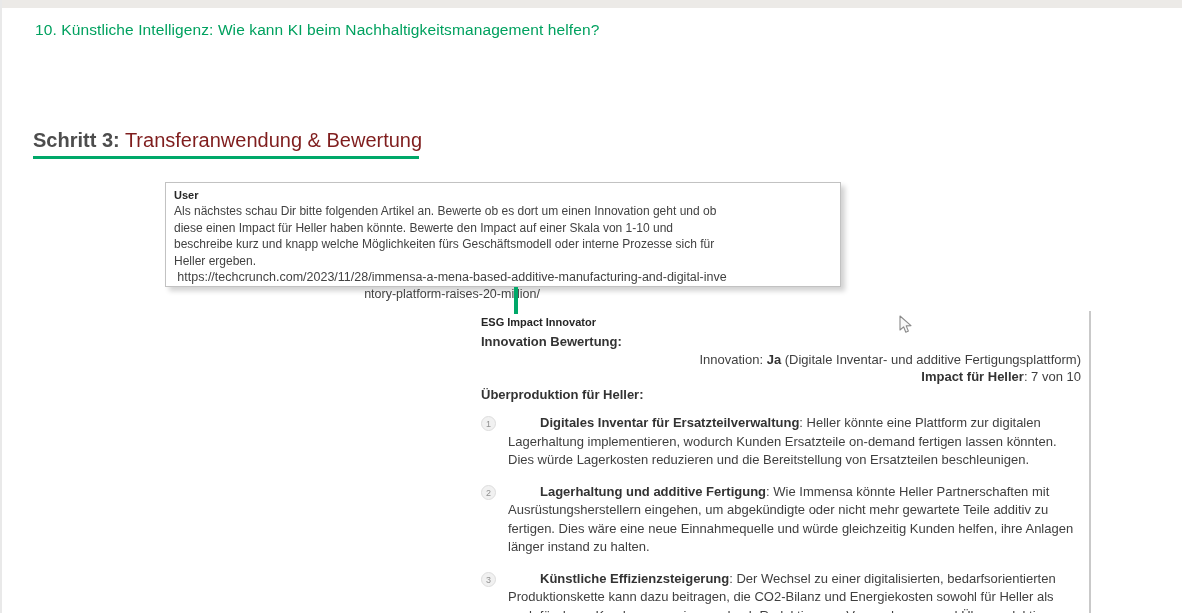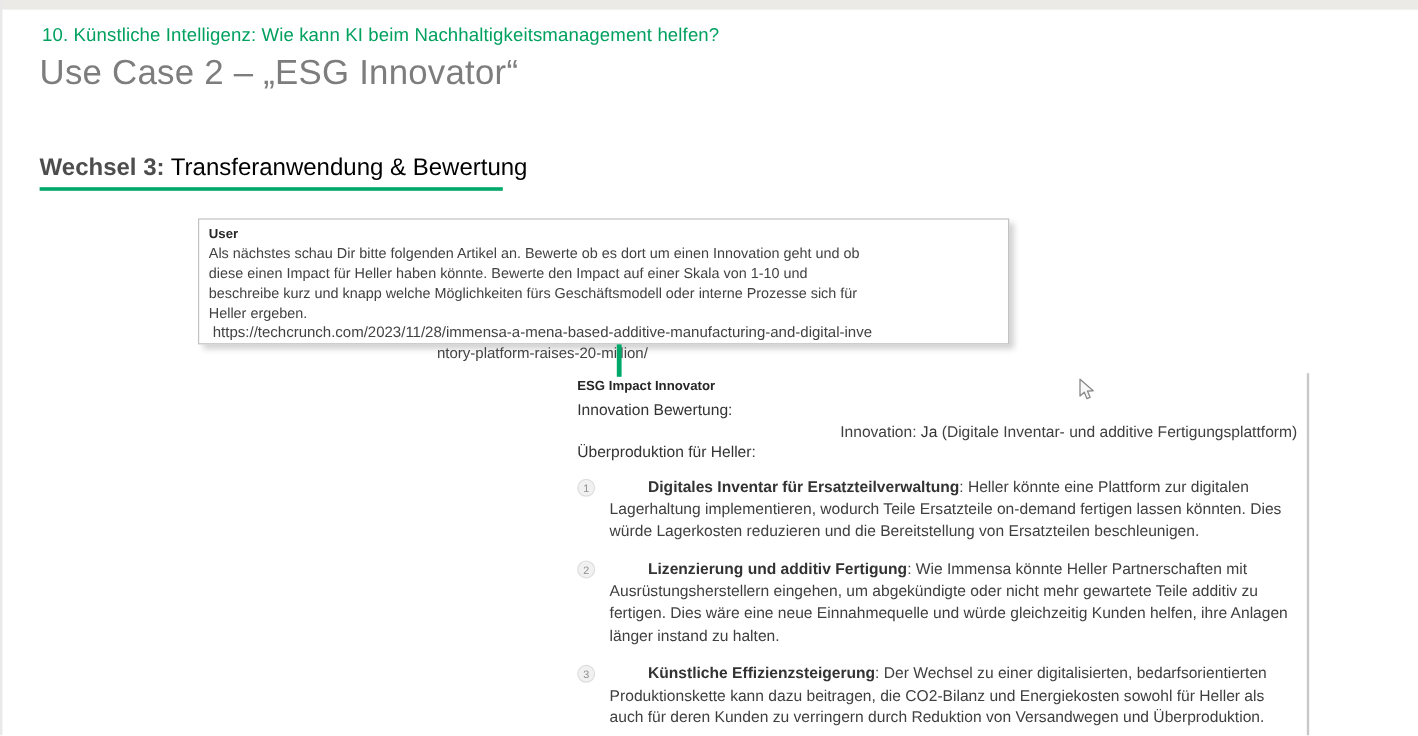--- a/index.html
+++ b/index.html
@@ -23,21 +23,21 @@
     position: absolute; left: 33px; top: 45px;
     font-size: 29px; font-weight: 400; color: #7d7d7d;
     letter-spacing: 0.2px; white-space: nowrap;
   }
 
   .step-heading {
     position: absolute; left: 33px; top: 129px;
     font-size: 20px; white-space: nowrap;
   }
   .step-heading .step-label { font-weight: 700; color: #4d4d4d; }
-  .step-heading .step-title { font-weight: 400; color: #000000; white-space: pre; }
+  .step-heading .step-title { font-weight: 400; color: #7f1d1d; white-space: pre; }
   .step-underline {
     position: absolute; left: 33px; top: 156px;
     width: 386px; height: 3px; background: #00a869;
   }
 
   .user-card {
     position: absolute; left: 165px; top: 182px;
     width: 676px; height: 105px;
     background: #fff;
     border: 1px solid #c2c2c2;
@@ -63,21 +63,21 @@
   }
 
   .assistant {
     position: absolute; left: 481px; top: 316px;
     width: 600px;
   }
   .assistant .role-label { margin-bottom: 5px; }
   .a-line {
     font-size: 13px; line-height: 17.5px; color: #3f3f3f; text-align: right;
   }
-  .a-line b, .a-heading { font-weight: 400; color: #333; }
+  .a-line b, .a-heading { font-weight: 700; color: #333; }
   .a-heading { font-size: 13px; line-height: 17.5px; }
 
   .num-list { margin-top: 11px; }
   .num-item {
     position: relative;
     padding-left: 27px;
     margin-bottom: 13px;
     font-size: 13px; line-height: 18.5px; color: #3f3f3f;
   }
   .num-item b { color: #333; padding-left: 32px; }
@@ -101,51 +101,53 @@
 </style>
 </head>
 <body>
 
 <div class="stage">
 
   <div class="top-edge"></div>
   <div class="left-edge"></div>
 
   <div class="kicker">10. Künstliche Intelligenz: Wie kann KI beim Nachhaltigkeitsmanagement helfen?</div>
-  <div class="page-title">Use Case 2 – „ESG Innovator“</div>
 
   <div class="step-heading">
-    <span class="step-label">Wechsel 3:</span><span class="step-title"> Transferanwendung &amp; Bewertung</span>
+    <span class="step-label">Schritt 3:</span><span class="step-title"> Transferanwendung &amp; Bewertung</span>
   </div>
   <div class="step-underline"></div>
 
   <div class="user-card">
     <div class="role-label">User</div>
     <div class="user-text">Als nächstes schau Dir bitte folgenden Artikel an. Bewerte ob es dort um einen Innovation geht und ob diese einen Impact für Heller haben könnte. Bewerte den Impact auf einer Skala von 1-10 und beschreibe kurz und knapp welche Möglichkeiten fürs Geschäftsmodell oder interne Prozesse sich für Heller ergeben.</div>
     <div class="user-url">https://techcrunch.com/2023/11/28/immensa-a-mena-based-additive-manufacturing-and-digital-inventory-platform-raises-20-million/</div>
   </div>
 
   <div class="connector"></div>
 
   <div class="assistant">
     <div class="role-label">ESG Impact Innovator</div>
     <div class="a-heading">Innovation Bewertung:</div>
     <div class="a-line">
       <span>Innovation: </span><b>Ja</b><span> (Digitale Inventar- und additive Fertigungsplattform)</span>
     </div>
+    <div class="a-line">
+      <b>Impact für Heller</b><span>: 7 von 10</span>
+    </div>
     <div class="a-heading">Überproduktion für Heller:</div>
 
     <div class="num-list">
       <div class="num-item">
         <span class="num-badge">1</span>
-        <span><b>Digitales Inventar für Ersatzteilverwaltung</b><span>: Heller könnte eine Plattform zur digitalen Lagerhaltung implementieren, wodurch Teile Ersatzteile on-demand fertigen lassen könnten. Dies würde Lagerkosten reduzieren und die Bereitstellung von Ersatzteilen beschleunigen.</span></span>
+        <span><b>Digitales Inventar für Ersatzteilverwaltung</b><span>: Heller könnte eine Plattform zur digitalen Lagerhaltung implementieren, wodurch Kunden Ersatzteile on-demand fertigen lassen könnten. Dies würde Lagerkosten reduzieren und die Bereitstellung von Ersatzteilen beschleunigen.</span></span>
       </div>
       <div class="num-item">
         <span class="num-badge">2</span>
-        <span><b>Lizenzierung und additiv Fertigung</b><span>: Wie Immensa könnte Heller Partnerschaften mit Ausrüstungsherstellern eingehen, um abgekündigte oder nicht mehr gewartete Teile additiv zu fertigen. Dies wäre eine neue Einnahmequelle und würde gleichzeitig Kunden helfen, ihre Anlagen länger instand zu halten.</span></span>
+        <span><b>Lagerhaltung und additive Fertigung</b><span>: Wie Immensa könnte Heller Partnerschaften mit Ausrüstungsherstellern eingehen, um abgekündigte oder nicht mehr gewartete Teile additiv zu fertigen. Dies wäre eine neue Einnahmequelle und würde gleichzeitig Kunden helfen, ihre Anlagen länger instand zu halten.</span></span>
       </div>
       <div class="num-item">
         <span class="num-badge">3</span>
         <span><b>Künstliche Effizienzsteigerung</b><span>: Der Wechsel zu einer digitalisierten, bedarfsorientierten Produktionskette kann dazu beitragen, die CO2-Bilanz und Energiekosten sowohl für Heller als auch für deren Kunden zu verringern durch Reduktion von Versandwegen und Überproduktion.</span></span>
       </div>
     </div>
 
   </div>
 
   <div class="right-rule"></div>

